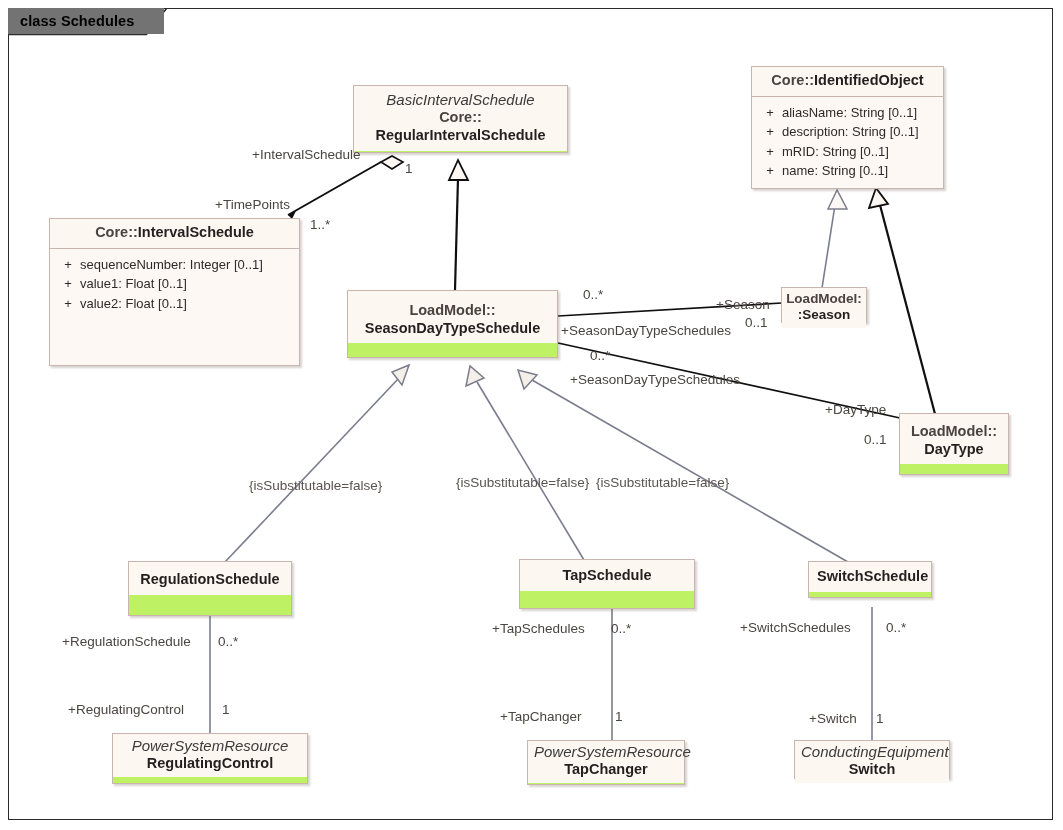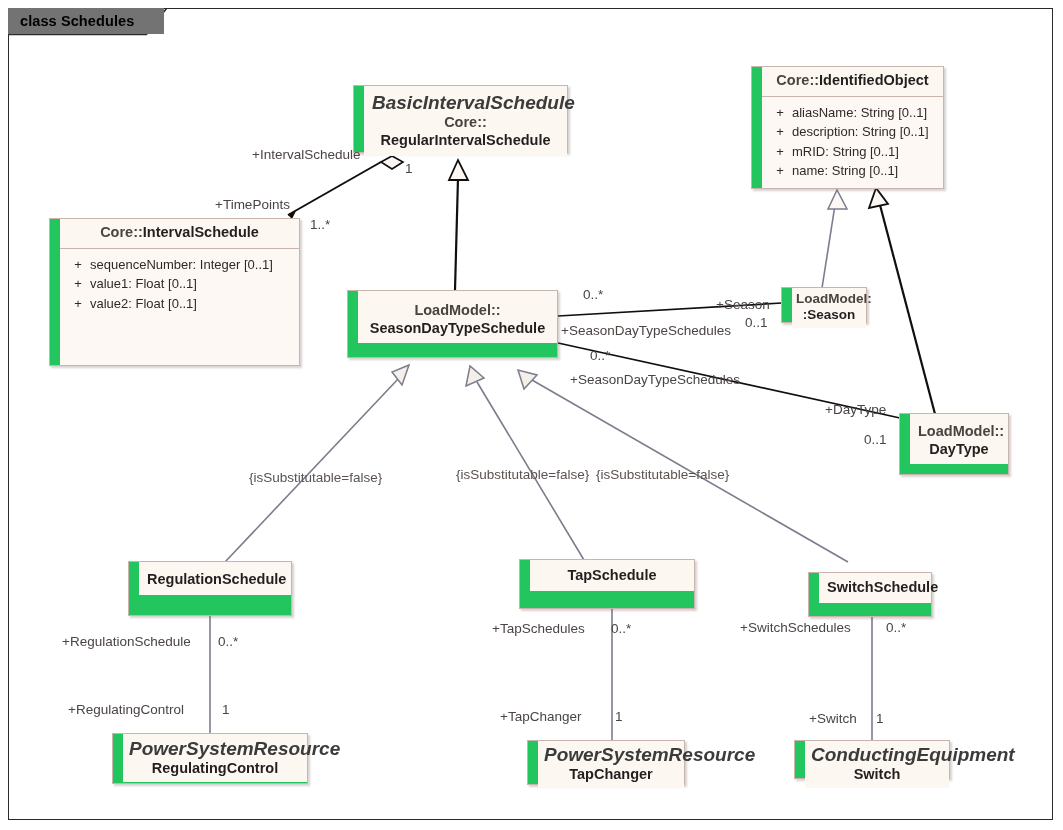--- a/index.html
+++ b/index.html
@@ -57,37 +57,36 @@
     width: 1063px;
     height: 830px;
     z-index: 2;
     pointer-events: none;
   }
   
   .cls {
     position: absolute;
     box-sizing: border-box;
     border: 1px solid #c8b5ad;
-    background: #22c55e;
+    background: #bef264;
     box-shadow: 2px 2px 2px rgba(120,105,98,0.30);
     z-index: 3;
-    padding-left: 10px;
   }
   .cls-name {
     box-sizing: border-box;
     background: #fdf7f2;
     padding: 5px 8px 6px 8px;
     text-align: center;
     line-height: 1.22;
   }
   .cls-name .stereo {
     display: block;
     font-style: italic;
-    font-weight: bold;
-    font-size: 19px;
+    font-weight: normal;
+    font-size: 15px;
     color: #3b3b3b;
     text-align: center;
   }
   .cls-name .title {
     display: block;
     font-weight: bold;
     font-size: 14.5px;
     color: #231f1e;
   }
   .cls-name .ns {
@@ -122,21 +121,21 @@
   
   .lbl {
     position: absolute;
     font-size: 13.5px;
     color: #4a4442;
     white-space: nowrap;
     z-index: 4;
     line-height: 1;
   }
   .lbl.mult { font-size: 13.5px; }
-  .lbl.constraint { color: #5a5350; }
+  .lbl.constraint { color: #5a5350; margin-top: 8px; }
 </style>
 </head>
 <body>
 
 <div id="canvas">
 
   <div id="frame"></div>
   <svg id="frame-tab-shape" width="160" height="30">
     <path d="M 0.5 0.5 L 140.5 0.5 L 158.5 0.5 L 138.5 26.5 L 0.5 26.5 Z" fill="#ffffff" stroke="#2b2b2b" stroke-width="1"></path>
     <path d="M 0.5 26.5 L 138.5 26.5 L 158.5 0.5" fill="none" stroke="#2b2b2b" stroke-width="1.4"></path>
@@ -321,21 +320,21 @@
   </div>
 
   <div class="cls" style="left:128px; top:561px; width:164px; height:55px;">
     <div class="boxflex">
       <div class="cls-name" style="padding-top:9px;">
         <span class="title">RegulationSchedule</span>
       </div>
     </div>
   </div>
 
-  <div class="cls" style="left:808px; top:561px; width:124px; height:45px;margin-top:11px;">
+  <div class="cls" style="left:808px; top:561px; width:124px; height:37px;">
     <div class="boxflex">
       <div class="cls-name" style="padding-top:6px;">
         <span class="title">SwitchSchedule</span>
       </div>
     </div>
   </div>
 
   <div class="cls" style="left:112px; top:733px; width:196px; height:51px;">
     <div class="boxflex">
       <div class="cls-name" style="padding:3px 6px 4px 6px;">

